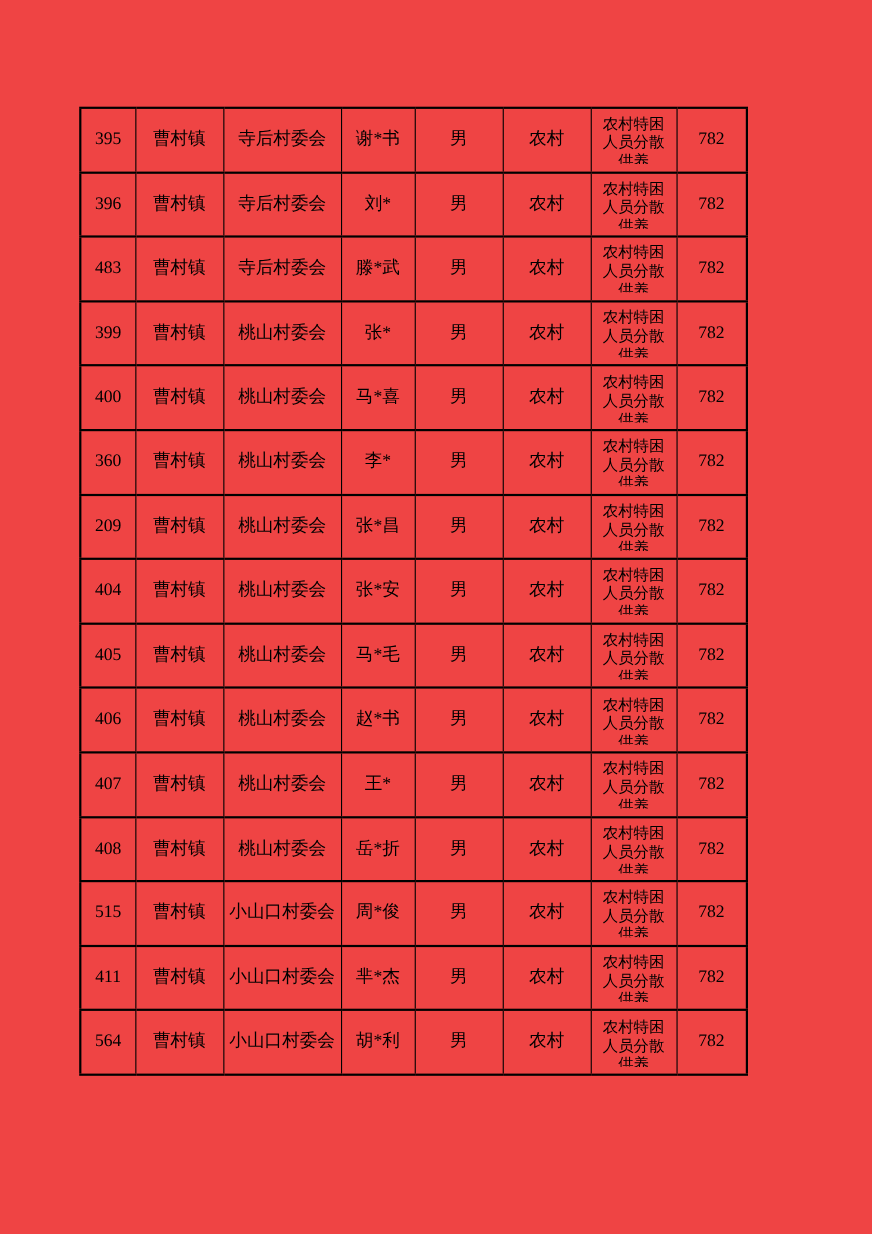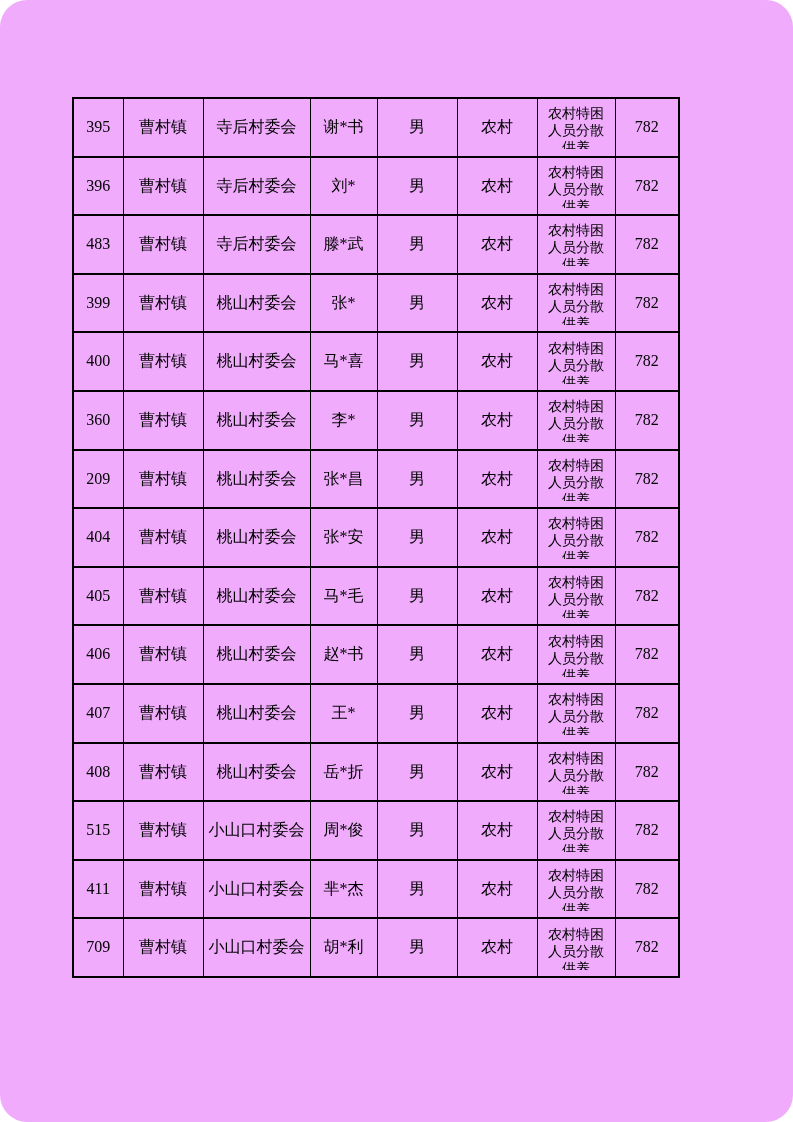--- a/index.html
+++ b/index.html
@@ -57,21 +57,21 @@
     font-size: 14px;
     line-height: 17px;
     white-space: normal;
     word-break: break-all;
     text-align: center;
   }
 </style>
 </head>
 <body>
 
-<div class="page" style="background: #f0abfc; color: rgb(0, 0, 0); border-radius: 27px;">
+<div class="page" style="background: #ef4444; color: rgb(0, 0, 0);">
   <table class="records">
     <colgroup>
       <col class="c-index">
       <col class="c-town">
       <col class="c-village">
       <col class="c-name">
       <col class="c-gender">
       <col class="c-area">
       <col class="c-category">
       <col class="c-amount">
@@ -239,21 +239,21 @@
     <td>小山口村委会</td>
     <td>芈*杰</td>
     <td>男</td>
     <td>农村</td>
     <td class="cat-cell">
       <div class="cat-inner">农村特困人员分散供养</div>
     </td>
     <td>782</td>
   </tr>
         <tr>
-    <td>709</td>
+    <td>564</td>
     <td>曹村镇</td>
     <td>小山口村委会</td>
     <td>胡*利</td>
     <td>男</td>
     <td>农村</td>
     <td class="cat-cell">
       <div class="cat-inner">农村特困人员分散供养</div>
     </td>
     <td>782</td>
   </tr>

